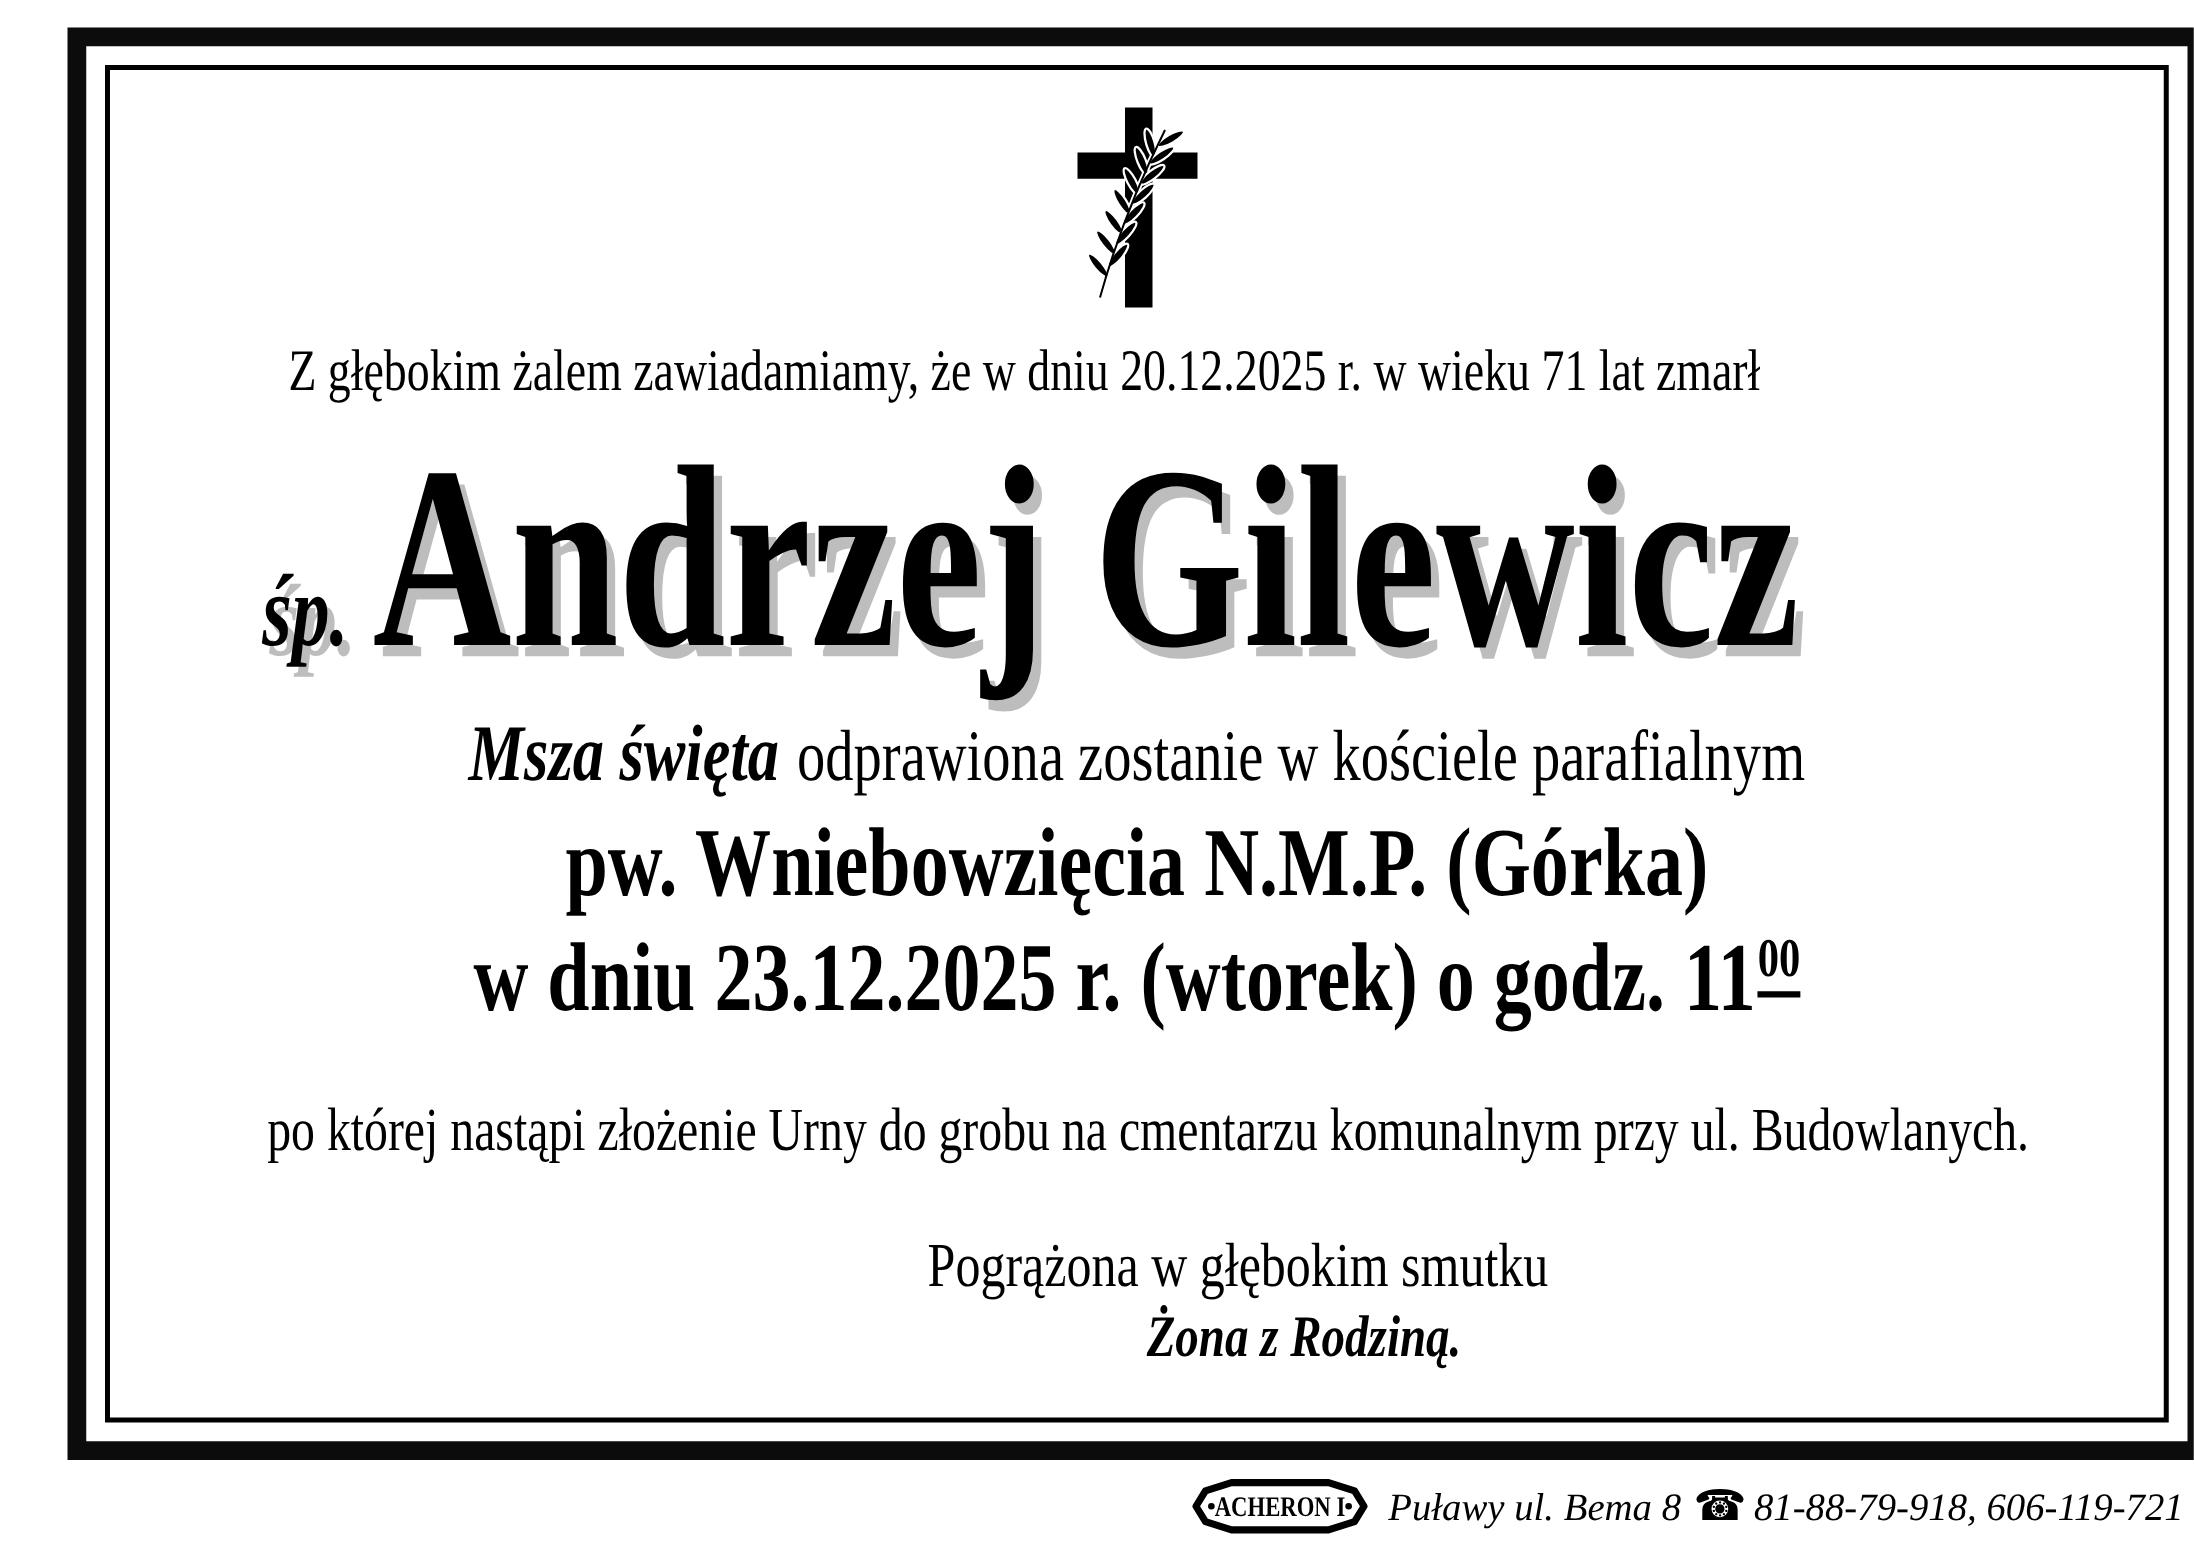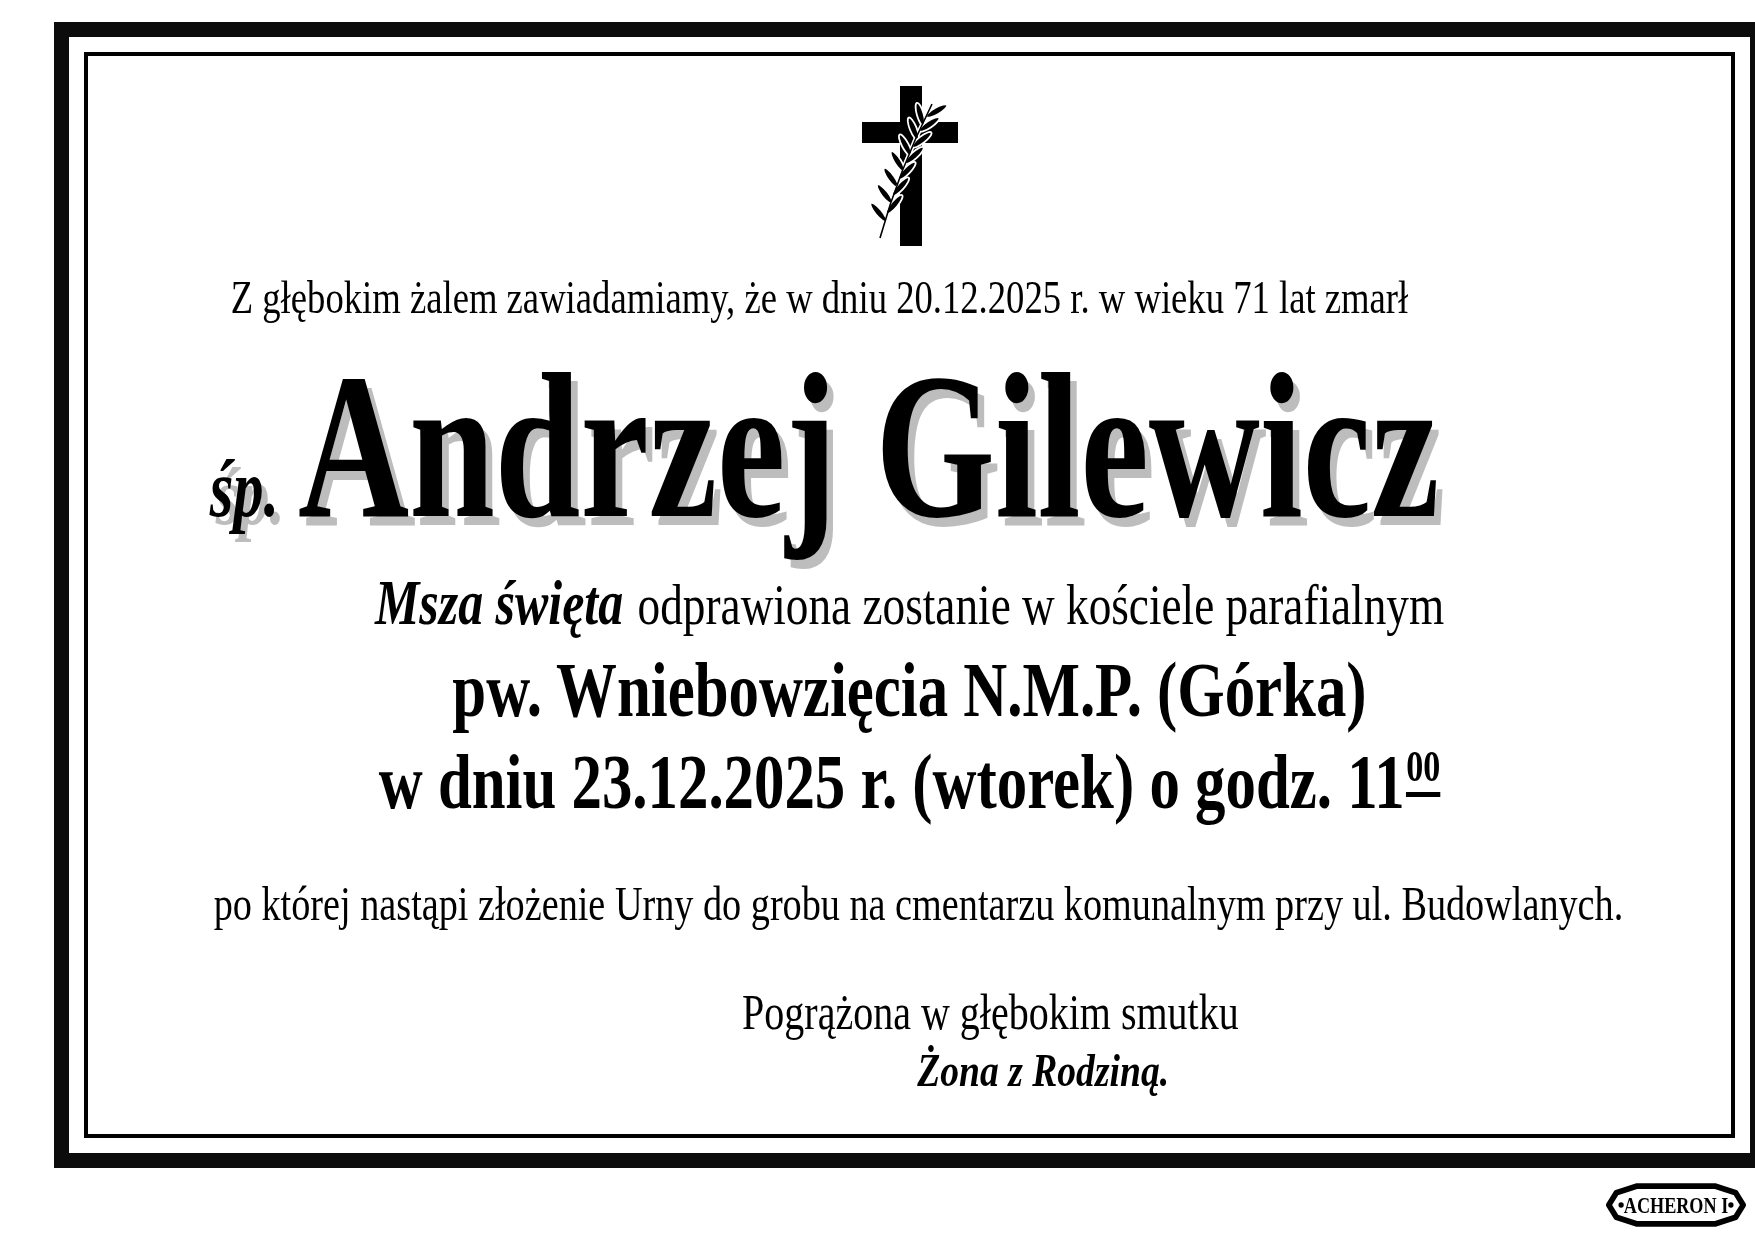--- a/index.html
+++ b/index.html
@@ -135,15 +135,18 @@
     </div>
   </div>
 
   <div class="footer">
     <svg width="142" height="48" viewBox="0 0 150 50" aria-hidden="true">
       <path d="M34,5 L116,5 L138,12 L146,25 L138,38 L116,45 L34,45 L12,38 L4,25 L12,12 Z" fill="#fff" stroke="#000" stroke-width="6" stroke-linejoin="round"></path>
       <circle cx="17" cy="25" r="2.8" fill="#000"></circle>
       <circle cx="133" cy="25" r="2.8" fill="#000"></circle>
       <text transform="translate(75 33) scale(0.80 1)" text-anchor="middle" font-family="Liberation Serif, DejaVu Serif, serif" font-size="24" font-weight="bold" fill="#000">ACHERON I</text>
     </svg>
+    <div class="footer-text">
+      <span>Puławy ul. Bema 8</span><span class="phone-icon">☎</span><span>81-88-79-918,  606-119-721</span>
+    </div>
   </div>
 
 </div>
 
 </body></html>

